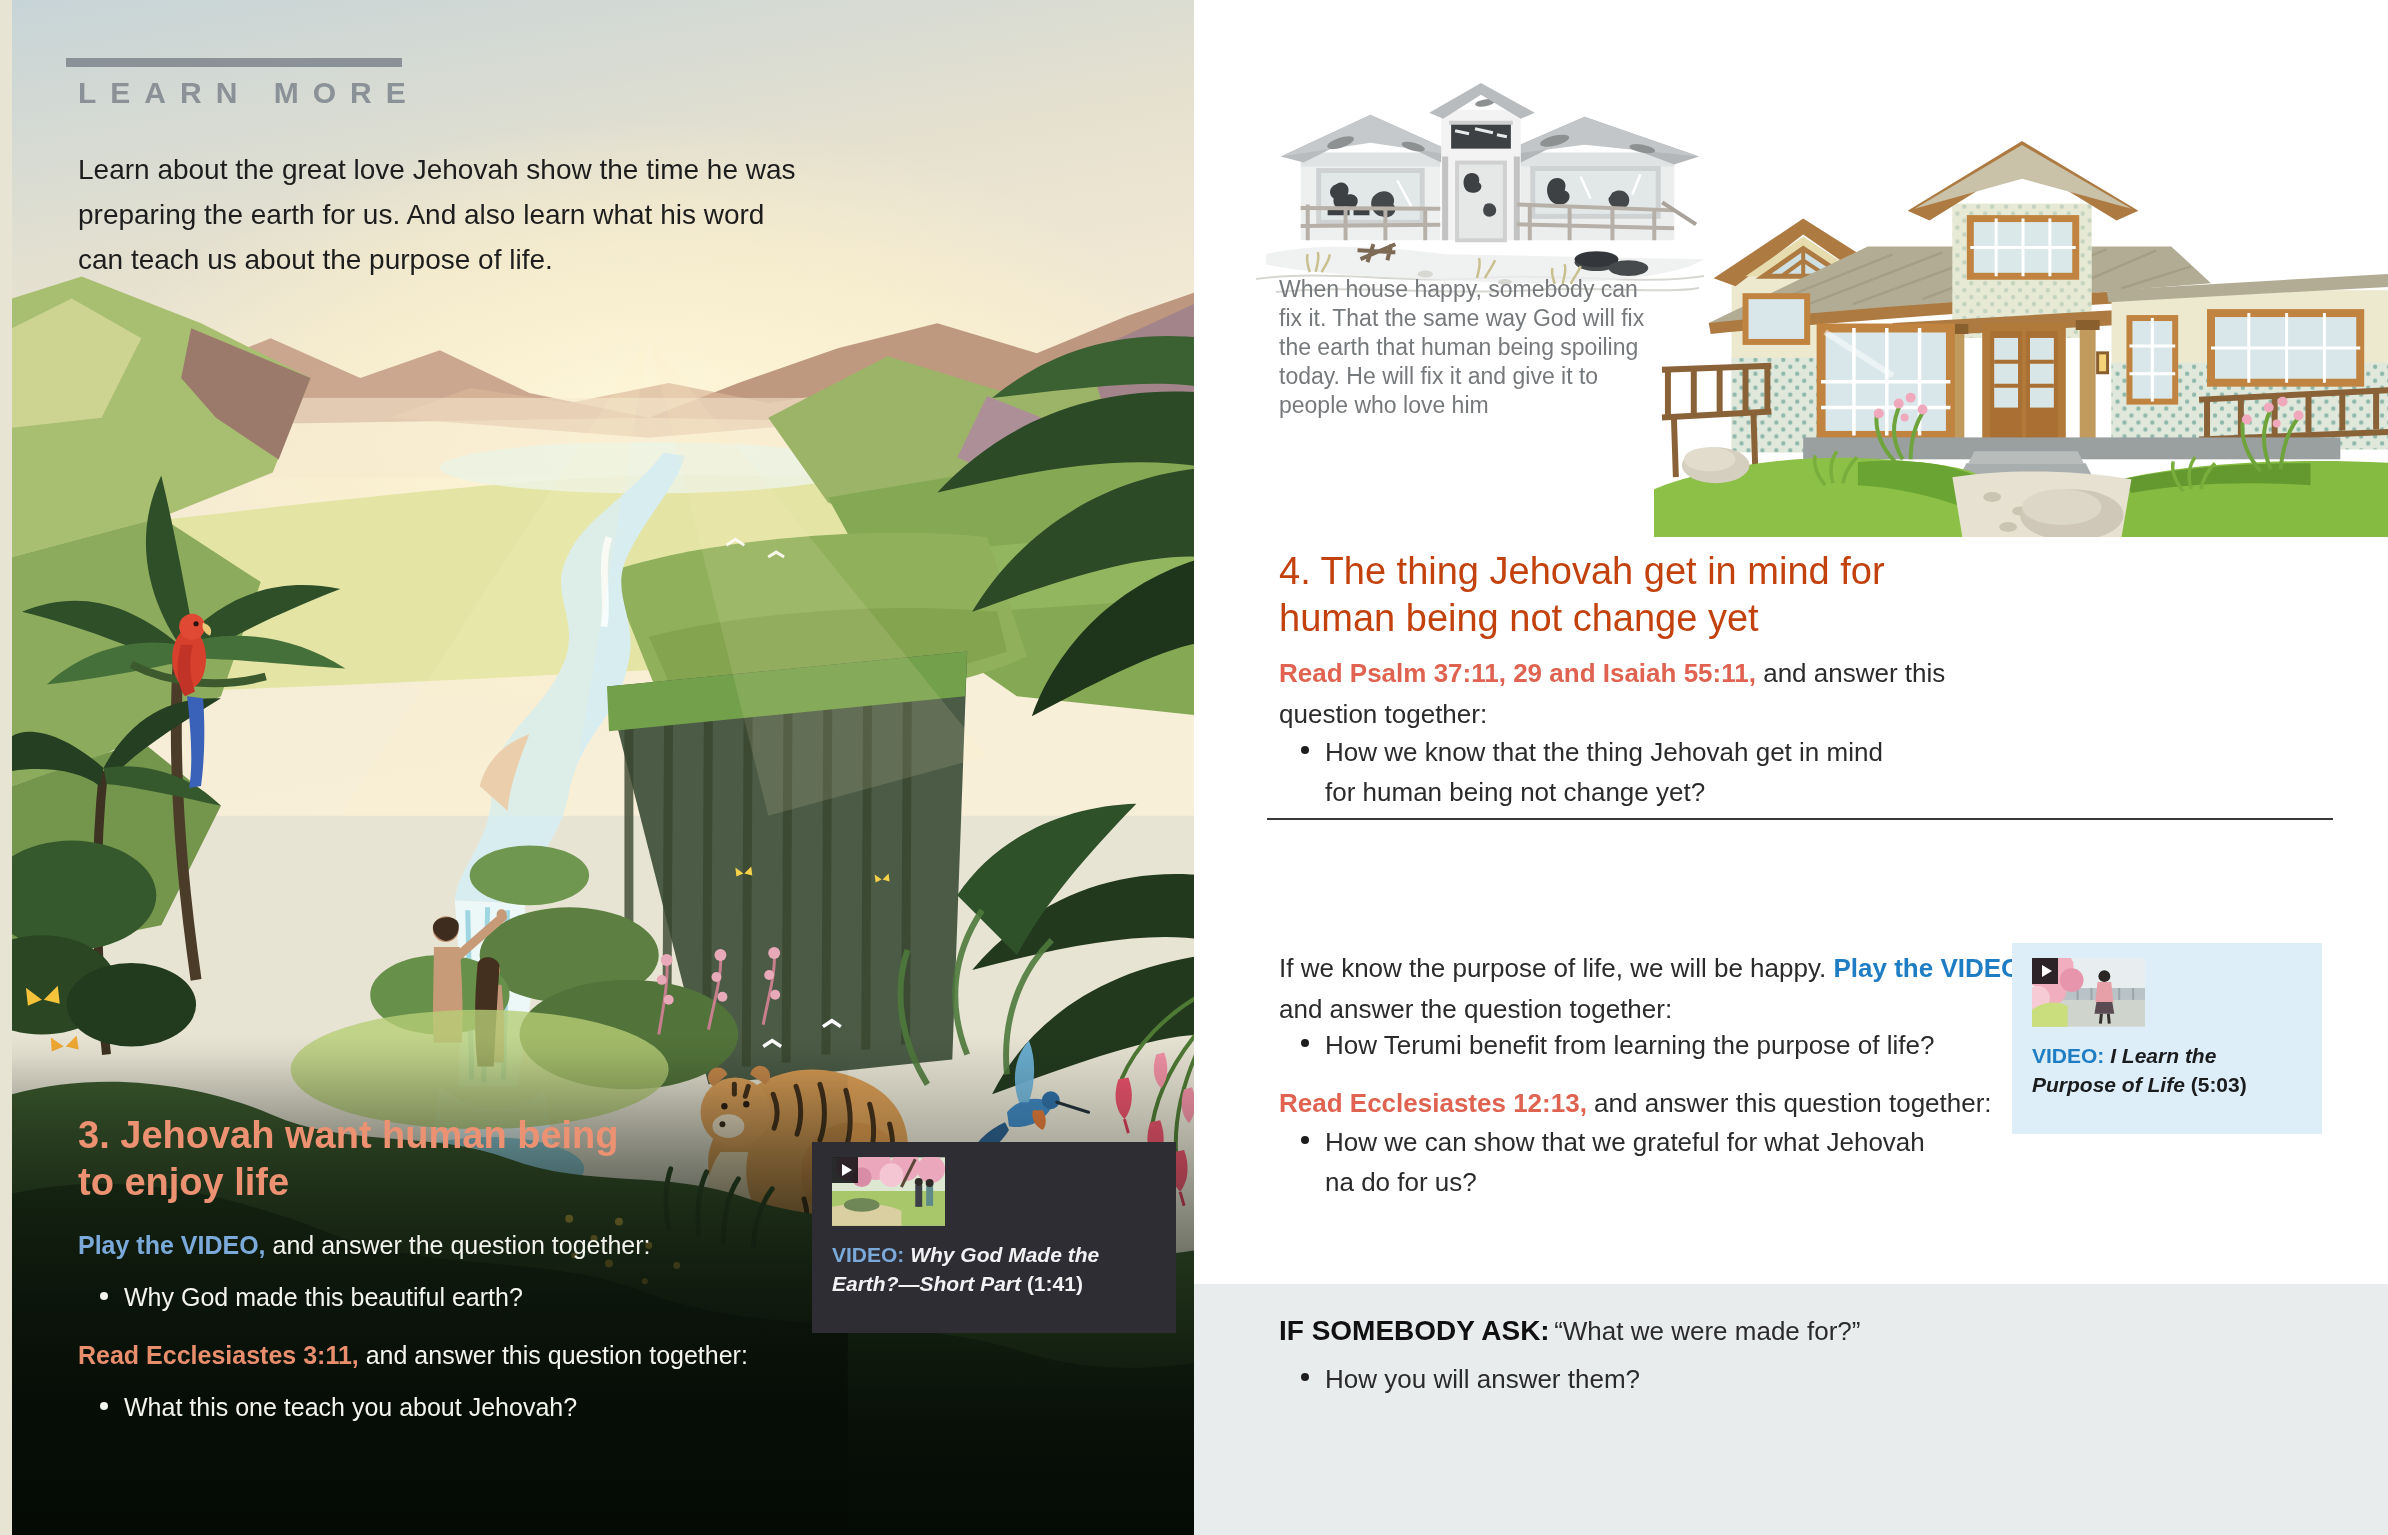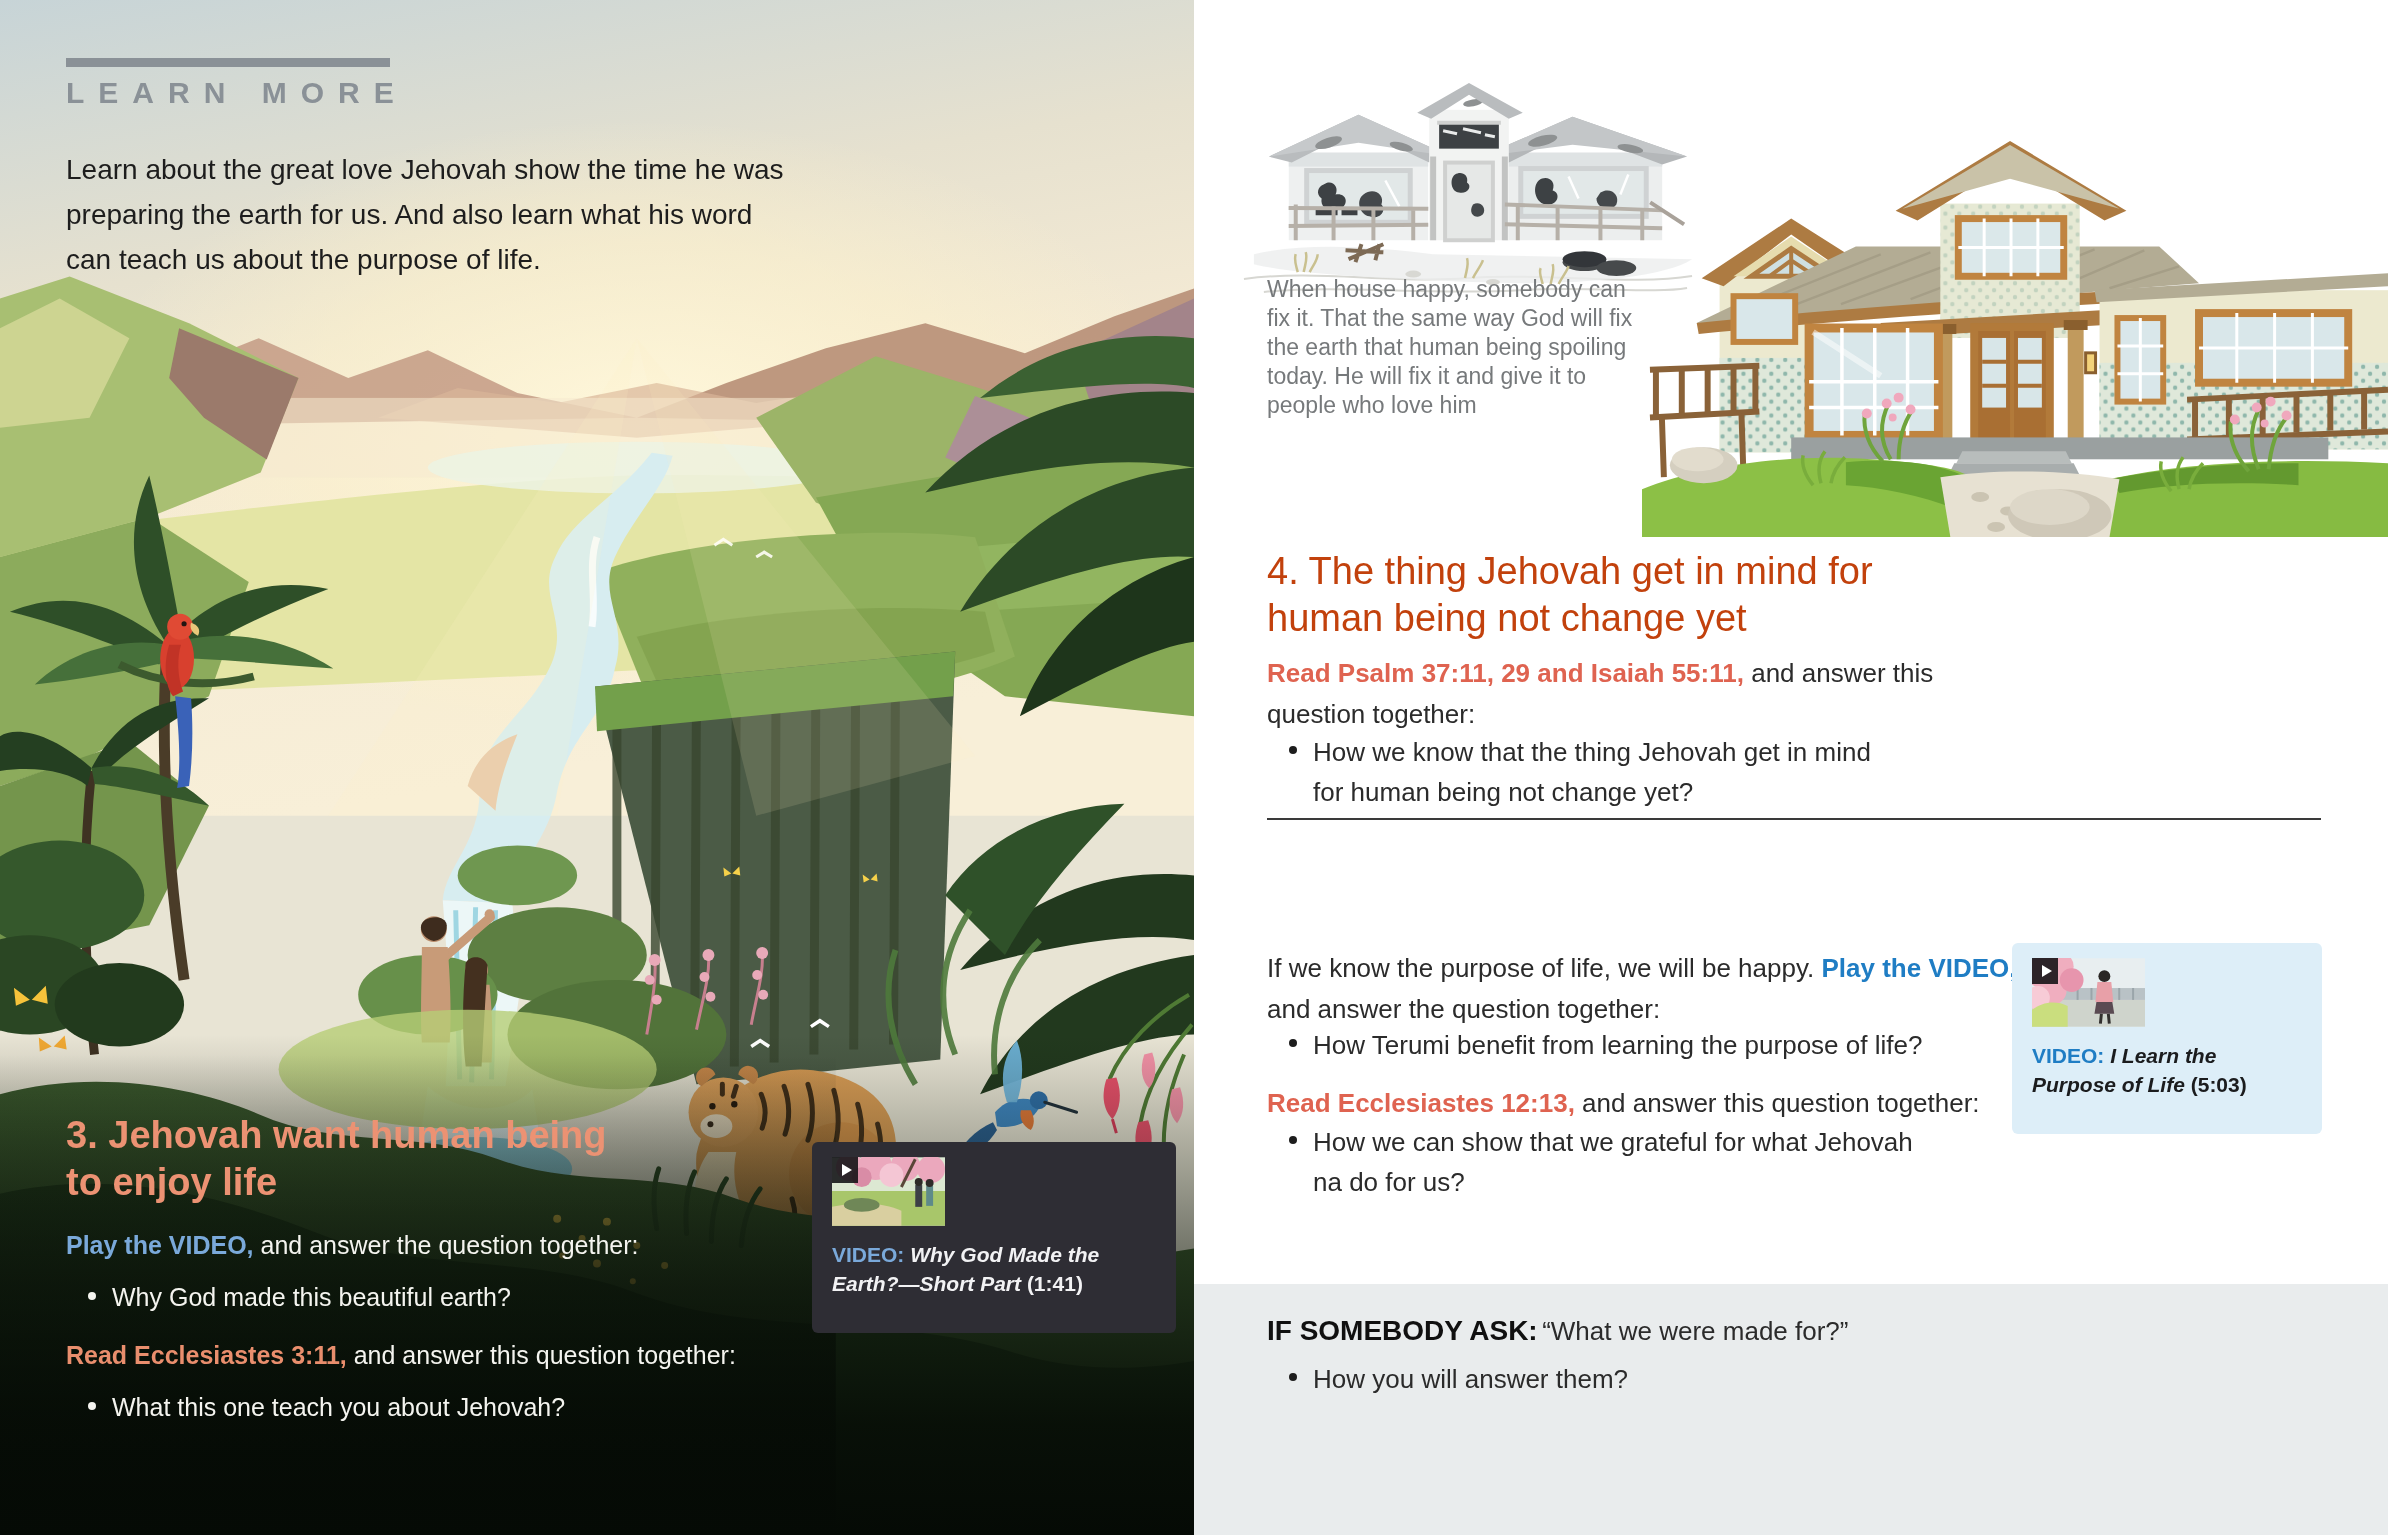--- a/index.html
+++ b/index.html
@@ -1,18 +1,18 @@
 <!DOCTYPE html>
 <html><head>
 <meta charset="utf-8">
 <style>
   html,body{margin:0;padding:0;background:#666;}
   #page{position:relative;width:2388px;height:1535px;background:#fff;overflow:hidden;
         font-family:"Liberation Sans","DejaVu Sans",sans-serif;}
-  .abs{position:absolute;}
+  .abs{position:absolute;padding-left:12px;}
 
   
   #left-panel{left:0;top:0;width:1194px;height:1535px;overflow:hidden;background:#e8e4d4;}
   #left-panel svg{display:block;}
   .kicker-rule{left:66px;top:58px;width:324px;height:9px;background:#8a9197;}
   .kicker{left:66px;top:76px;font-size:30px;font-weight:bold;letter-spacing:14px;color:#8a9197;white-space:nowrap;}
   .intro{left:66px;top:147px;font-size:28px;line-height:45px;color:#1d1d1d;white-space:nowrap;}
 
   .s3{left:66px;top:1112px;width:736px;}
   .h-dark{font-size:38px;line-height:47px;font-weight:bold;color:#ec9273;white-space:nowrap;}
@@ -20,21 +20,21 @@
   .lead-blue-dark{color:#7aa9da;font-weight:bold;}
   .lead-orange-dark{color:#e98e6d;font-weight:bold;}
   .mt-play3{margin-top:22px;}
   .bullet-row{display:flex;align-items:flex-start;margin-top:18px;}
   .dot{flex:0 0 auto;width:8px;height:8px;border-radius:50%;margin:12px 16px 0 22px;}
   .dot-w{background:#f4f4ef;}
   .dot-k{background:#1d1d1d;}
   .mt-read3{margin-top:24px;}
 
   
-  .vbox{box-sizing:border-box;padding:15px 20px;border-radius:6px;}
+  .vbox{box-sizing:border-box;padding:15px 20px;}
   #vbox-left{left:812px;top:1142px;width:364px;height:191px;background:#2e2d34;}
   #vbox-right{left:818px;top:943px;width:310px;height:191px;background:#ddeef8;}
   .thumb{position:relative;width:113px;height:69px;overflow:hidden;}
   .play-ovl{position:absolute;left:0;top:0;width:26px;height:26px;background:rgba(16,16,19,.88);
             display:flex;align-items:center;justify-content:center;}
   .play-tri{width:0;height:0;border-left:10px solid #fff;border-top:6px solid transparent;border-bottom:6px solid transparent;margin-left:3px;}
   .vcap{margin-top:14px;font-size:21px;line-height:29px;font-weight:bold;width:271px;}
   .vcap-dark{color:#f2f2f4;}
   .vcap-light{color:#1b1c1e;}
   .vlabel-dark{color:#7aa9da;}

